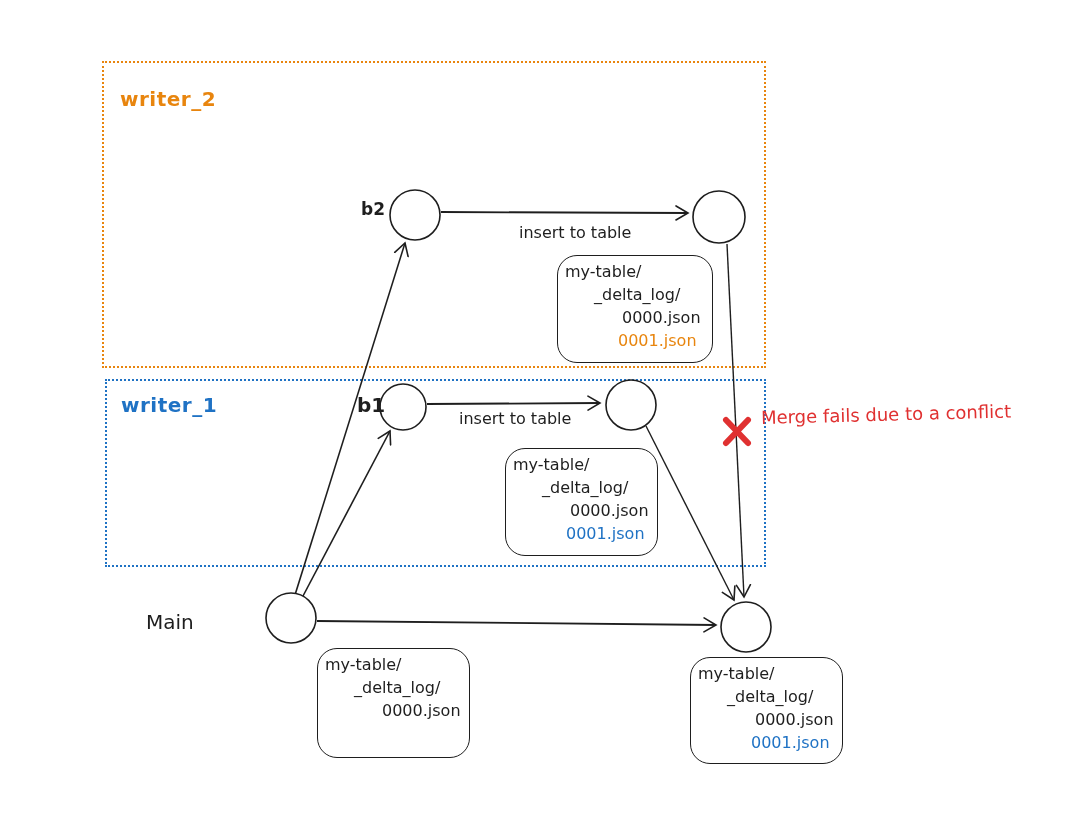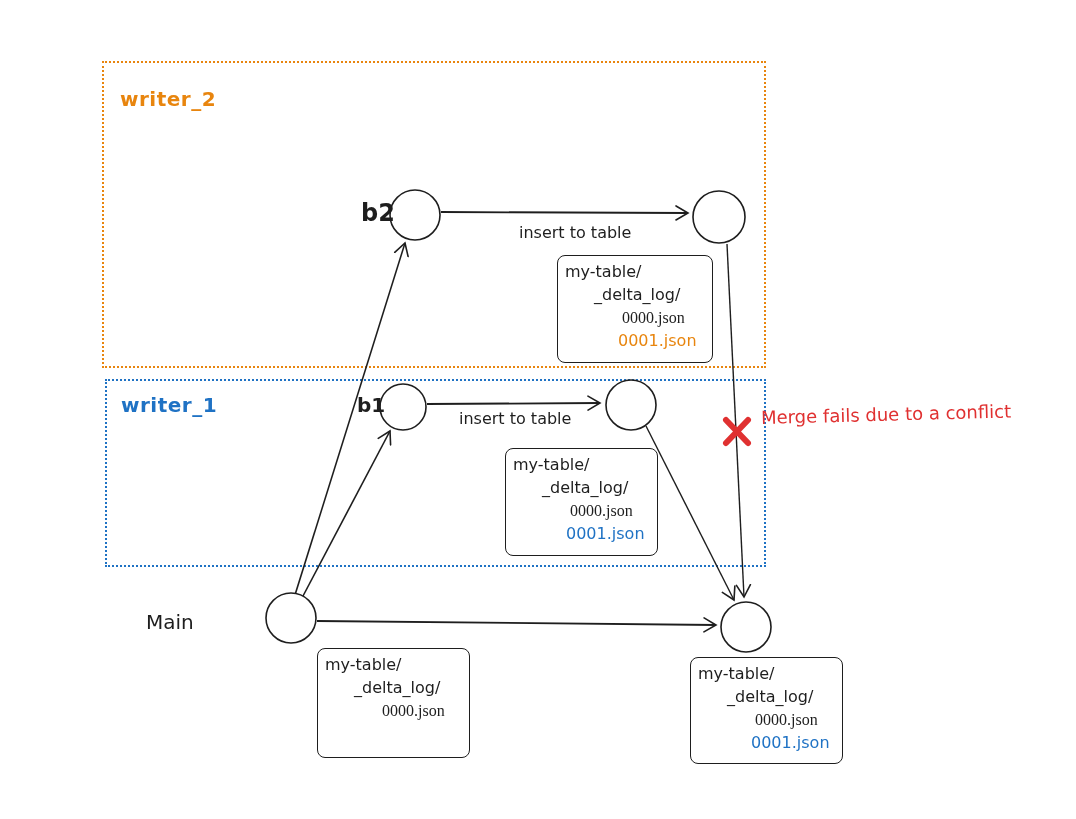--- a/index.html
+++ b/index.html
@@ -18,37 +18,37 @@
   .region.orange{left:102px;top:61px;width:664px;height:307px;border-color:var(--orange);}
   .region.blue{left:105px;top:379px;width:661px;height:188px;border-color:var(--blue);}
 
   
   svg.overlay{position:absolute;left:0;top:0;width:1076px;height:819px;}
 
   
   .lbl{position:absolute;white-space:nowrap;}
   .lbl-writer2{left:120px;top:87px;font-size:20px;font-weight:600;color:var(--orange);letter-spacing:0.5px;}
   .lbl-writer1{left:121px;top:393px;font-size:20px;font-weight:600;color:var(--blue);letter-spacing:0.5px;}
-  .lbl-b2{left:361px;top:199px;font-size:24px;font-weight:600;}
+  .lbl-b2{left:361px;top:199px;font-size:17px;font-weight:600;}
   .lbl-b1{left:357px;top:393px;font-size:20px;font-weight:600;text-align:right;}
   .lbl-insert2{left:519px;top:223px;font-size:16px;}
   .lbl-insert1{left:459px;top:409px;font-size:16px;}
   .lbl-main{left:146px;top:610px;font-size:20px;}
   .lbl-conflict{left:761px;top:407px;font-size:18px;color:var(--red);transform:rotate(-1.5deg);transform-origin:left center;}
 
   
-  .filebox{position:absolute;border:1.6px solid var(--ink);border-radius:8px;background:#ffffff;
+  .filebox{position:absolute;border:1.6px solid var(--ink);border-radius:20px;background:#ffffff;
            font-size:16px;line-height:23px;padding-top:4px;}
   #fb-w2{left:557px;top:255px;width:156px;height:108px;}
   #fb-w1{left:505px;top:448px;width:153px;height:108px;}
   #fb-main{left:317px;top:648px;width:153px;height:110px;}
   #fb-merge{left:690px;top:657px;width:153px;height:107px;}
   .fl1{padding-left:7px;}
   .fl2{padding-left:36px;}
-  .fl3{padding-left:64px;font-family:Liberation Serif, serif;}
+  .fl3{padding-left:64px;}
   .fl4{padding-left:60px;}
   .hl-orange{color:var(--orange);}
   .hl-blue{color:var(--blue);}
 </style>
 </head>
 <body>
 
 <div class="canvas">
 
   <div class="region orange"></div>

